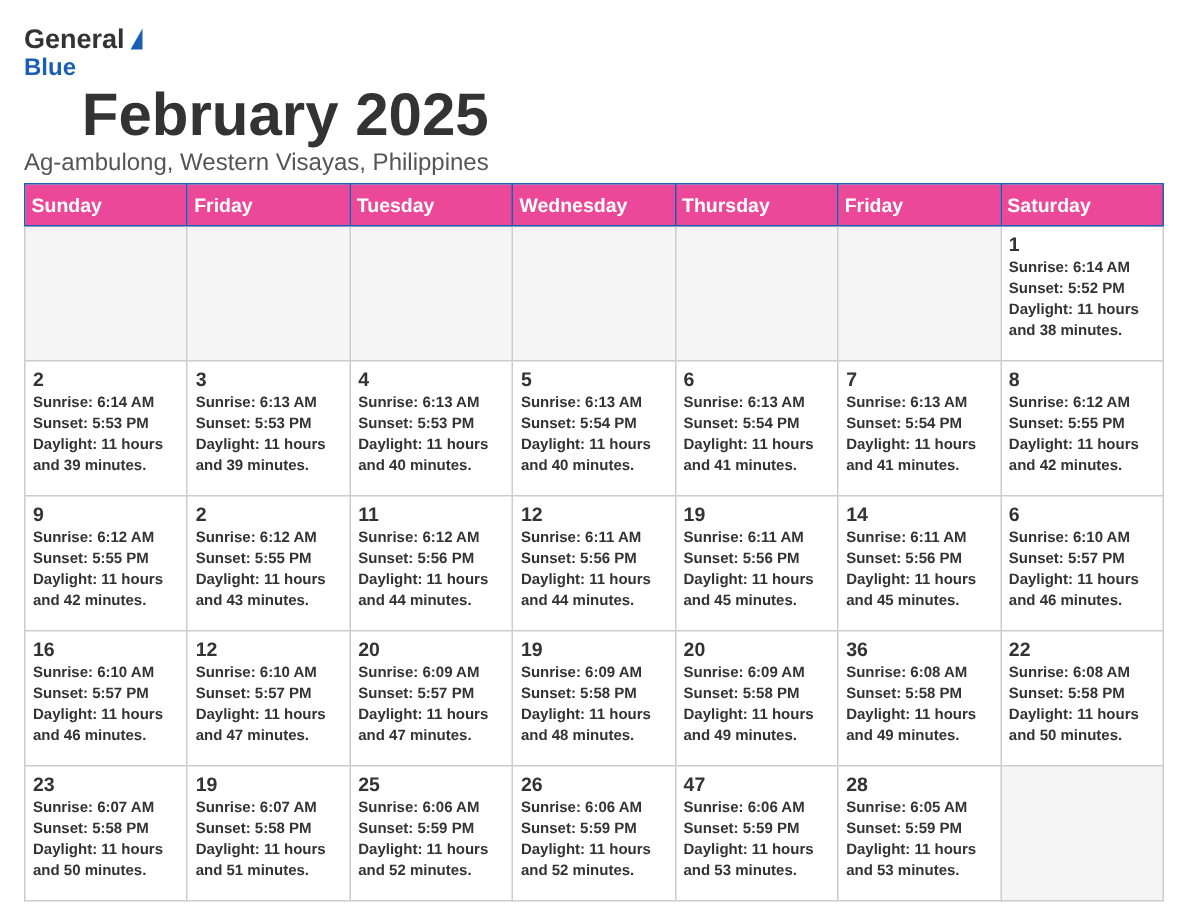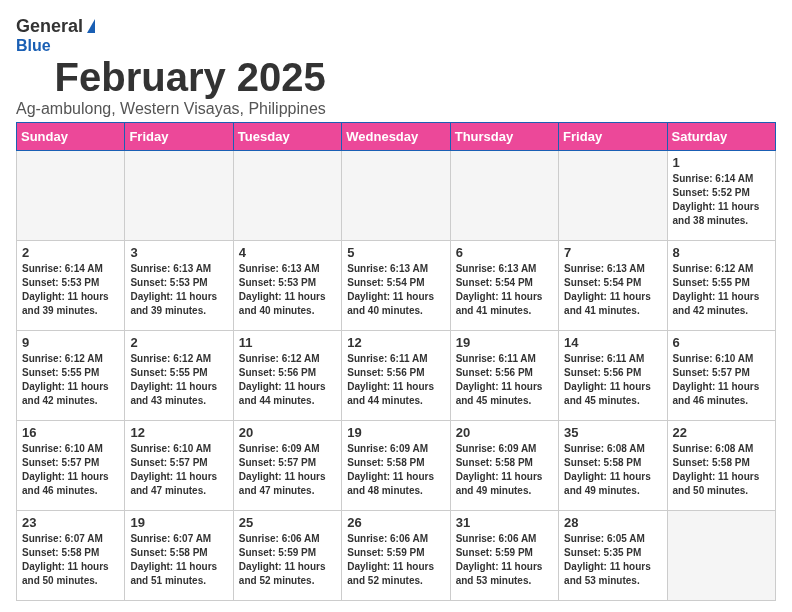--- a/index.html
+++ b/index.html
@@ -276,21 +276,21 @@
 and 48 minutes.</div>
         </td>
         <td>
           <span class="day-num">20</span>
           <div class="day-info" style="white-space: pre-line;">Sunrise: 6:09 AM
 Sunset: 5:58 PM
 Daylight: 11 hours
 and 49 minutes.</div>
         </td>
         <td>
-          <span class="day-num">35</span>
+          <span class="day-num">36</span>
           <div class="day-info" style="white-space: pre-line;">Sunrise: 6:08 AM
 Sunset: 5:58 PM
 Daylight: 11 hours
 and 49 minutes.</div>
         </td>
         <td>
           <span class="day-num">22</span>
           <div class="day-info" style="white-space: pre-line;">Sunrise: 6:08 AM
 Sunset: 5:58 PM
 Daylight: 11 hours
@@ -320,29 +320,29 @@
 and 52 minutes.</div>
         </td>
         <td>
           <span class="day-num">26</span>
           <div class="day-info" style="white-space: pre-line;">Sunrise: 6:06 AM
 Sunset: 5:59 PM
 Daylight: 11 hours
 and 52 minutes.</div>
         </td>
         <td>
-          <span class="day-num">31</span>
+          <span class="day-num">47</span>
           <div class="day-info" style="white-space: pre-line;">Sunrise: 6:06 AM
 Sunset: 5:59 PM
 Daylight: 11 hours
 and 53 minutes.</div>
         </td>
         <td>
           <span class="day-num">28</span>
           <div class="day-info" style="white-space: pre-line;">Sunrise: 6:05 AM
-Sunset: 5:35 PM
+Sunset: 5:59 PM
 Daylight: 11 hours
 and 53 minutes.</div>
         </td>
         <td class="empty"></td>
       </tr>
     </tbody>
 </table>
 
 </body></html>

